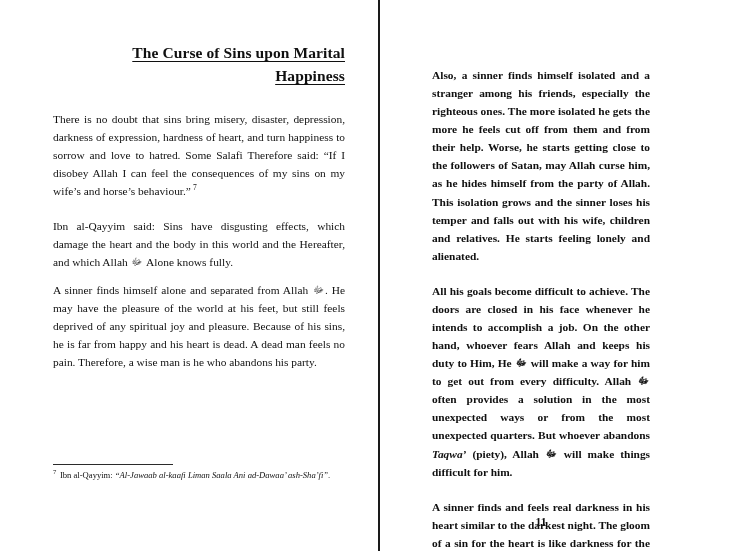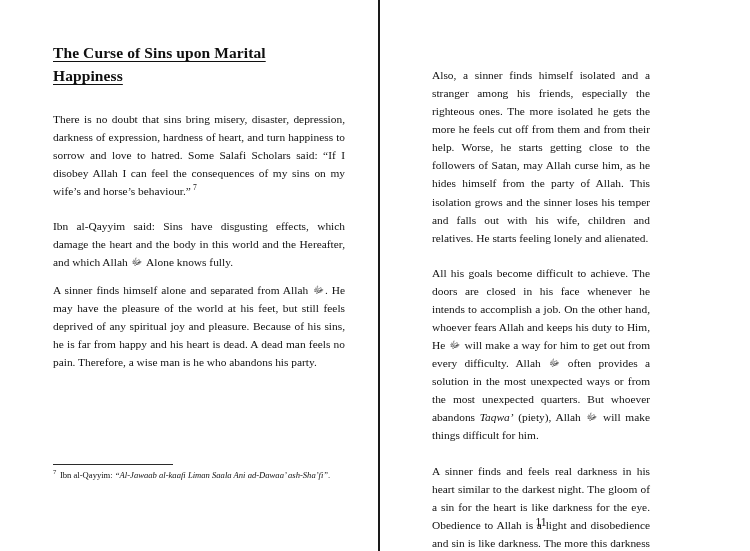--- a/index.html
+++ b/index.html
@@ -19,36 +19,36 @@
     position: absolute;
     inset: 0;
     display: flex;
   }
   .page {
     position: relative;
     height: 551px;
     box-sizing: border-box;
   }
   .page-left  { width: 379px; padding: 0 34px 0 53px; }
-  .page-right { width: 308px; padding: 0 37px 0 53px; }
+  .page-right { width: 308px; padding: 0 37px 0 53px; font-weight: bold; }
 
   
   .gutter {
     position: absolute;
     left: 378px;
     top: 0;
     width: 2px;
     height: 551px;
     background: #1a1a1a;
   }
 
   .title {
     margin: 0;
     padding-top: 42px;
-    text-align: left;
+    text-align: right;
     font-size: 15.5px;
     font-weight: bold;
     line-height: 1.48;
     letter-spacing: 0.1px;
   }
   .title .tline {
     display: inline;
     text-decoration: underline;
     text-underline-offset: 2.5px;
     text-decoration-thickness: 1.4px;
@@ -131,21 +131,21 @@
 
   <div class="page page-left">
 
     <h1 class="title">
       <span class="tline">The Curse of Sins upon Marital</span>
       <span class="tline tline-2">Happiness</span>
     </h1>
 
     <div class="col-body">
 
-      <p class="para first"><span>There is no doubt that sins bring misery, disaster, depression, darkness of expression, hardness of heart, and turn happiness to sorrow and love to hatred. Some Salafi Scholars said: “If I disobey Allah I can feel the consequences of my sins on my wife’s and horse’s behaviour.”</span><span class="sup">7</span></p>
+      <p class="para first"><span>There is no doubt that sins bring misery, disaster, depression, darkness of expression, hardness of heart, and turn happiness to sorrow and love to hatred. Some Salafi Therefore said: “If I disobey Allah I can feel the consequences of my sins on my wife’s and horse’s behaviour.”</span><span class="sup">7</span></p>
 
       <p class="para tight"><span>Ibn al-Qayyim said: Sins have disgusting effects, which damage the heart and the body in this world and the Hereafter, and which Allah </span><span class="honorific">ﷻ</span><span> Alone knows fully.</span></p>
 
 
       <p class="para"><span>A sinner finds himself alone and separated from Allah </span><span class="honorific">ﷻ</span><span>. He may have the pleasure of the world at his feet, but still feels deprived of any spiritual joy and pleasure. Because of his sins, he is far from happy and his heart is dead. A dead man feels no pain. Therefore, a wise man is he who abandons his party.</span></p>
 
     </div>
 
     <div class="footnote-zone">
       <div class="fn-rule"></div>

